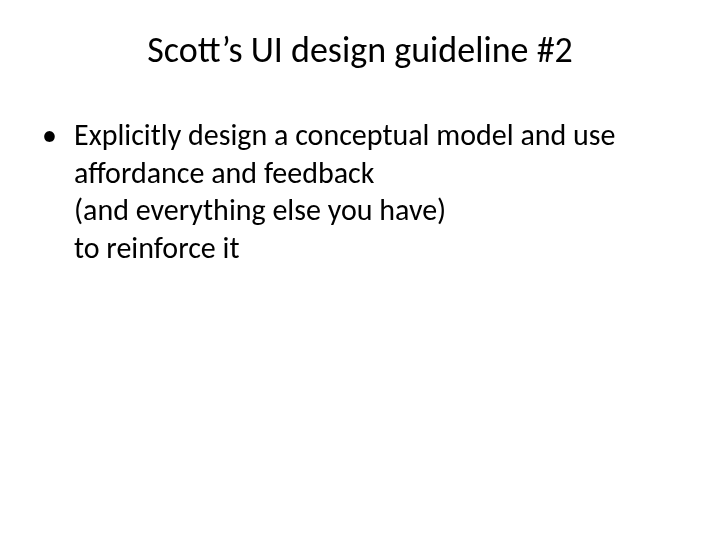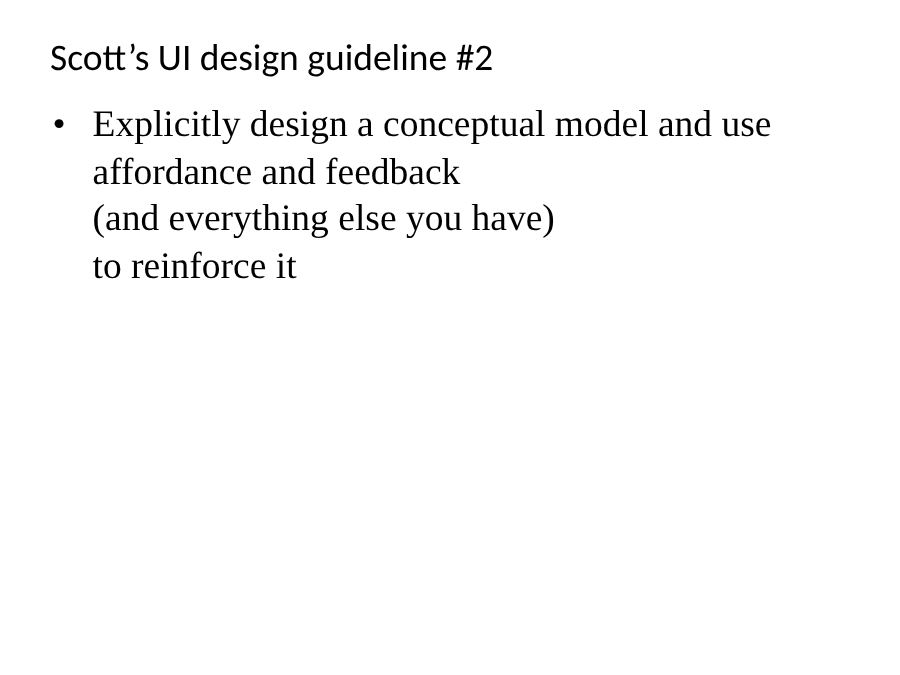--- a/index.html
+++ b/index.html
@@ -11,30 +11,30 @@
     font-family: Calibri, "Segoe UI", Arial, sans-serif;
     color: #000000;
   }
   .slide {
     width: 720px;
     height: 540px;
     box-sizing: border-box;
     padding: 20px 40px 40px 40px;
   }
   .title {
-    font-size: 30px;
+    font-size: 36px;
     font-weight: 400;
+    text-align: center;
     margin-top: 8px;
-    margin-bottom: 16px;
+    margin-bottom: 44px;
     letter-spacing: 0px;
   }
   .body {
     font-size: 30px;
     line-height: 1.25;
-    font-family: Liberation Serif, serif;
   }
   ul.bullets {
     list-style: none;
     margin: 0;
     padding: 0;
   }
   ul.bullets > li {
     position: relative;
     padding-left: 34px;
     margin-bottom: 12px;

